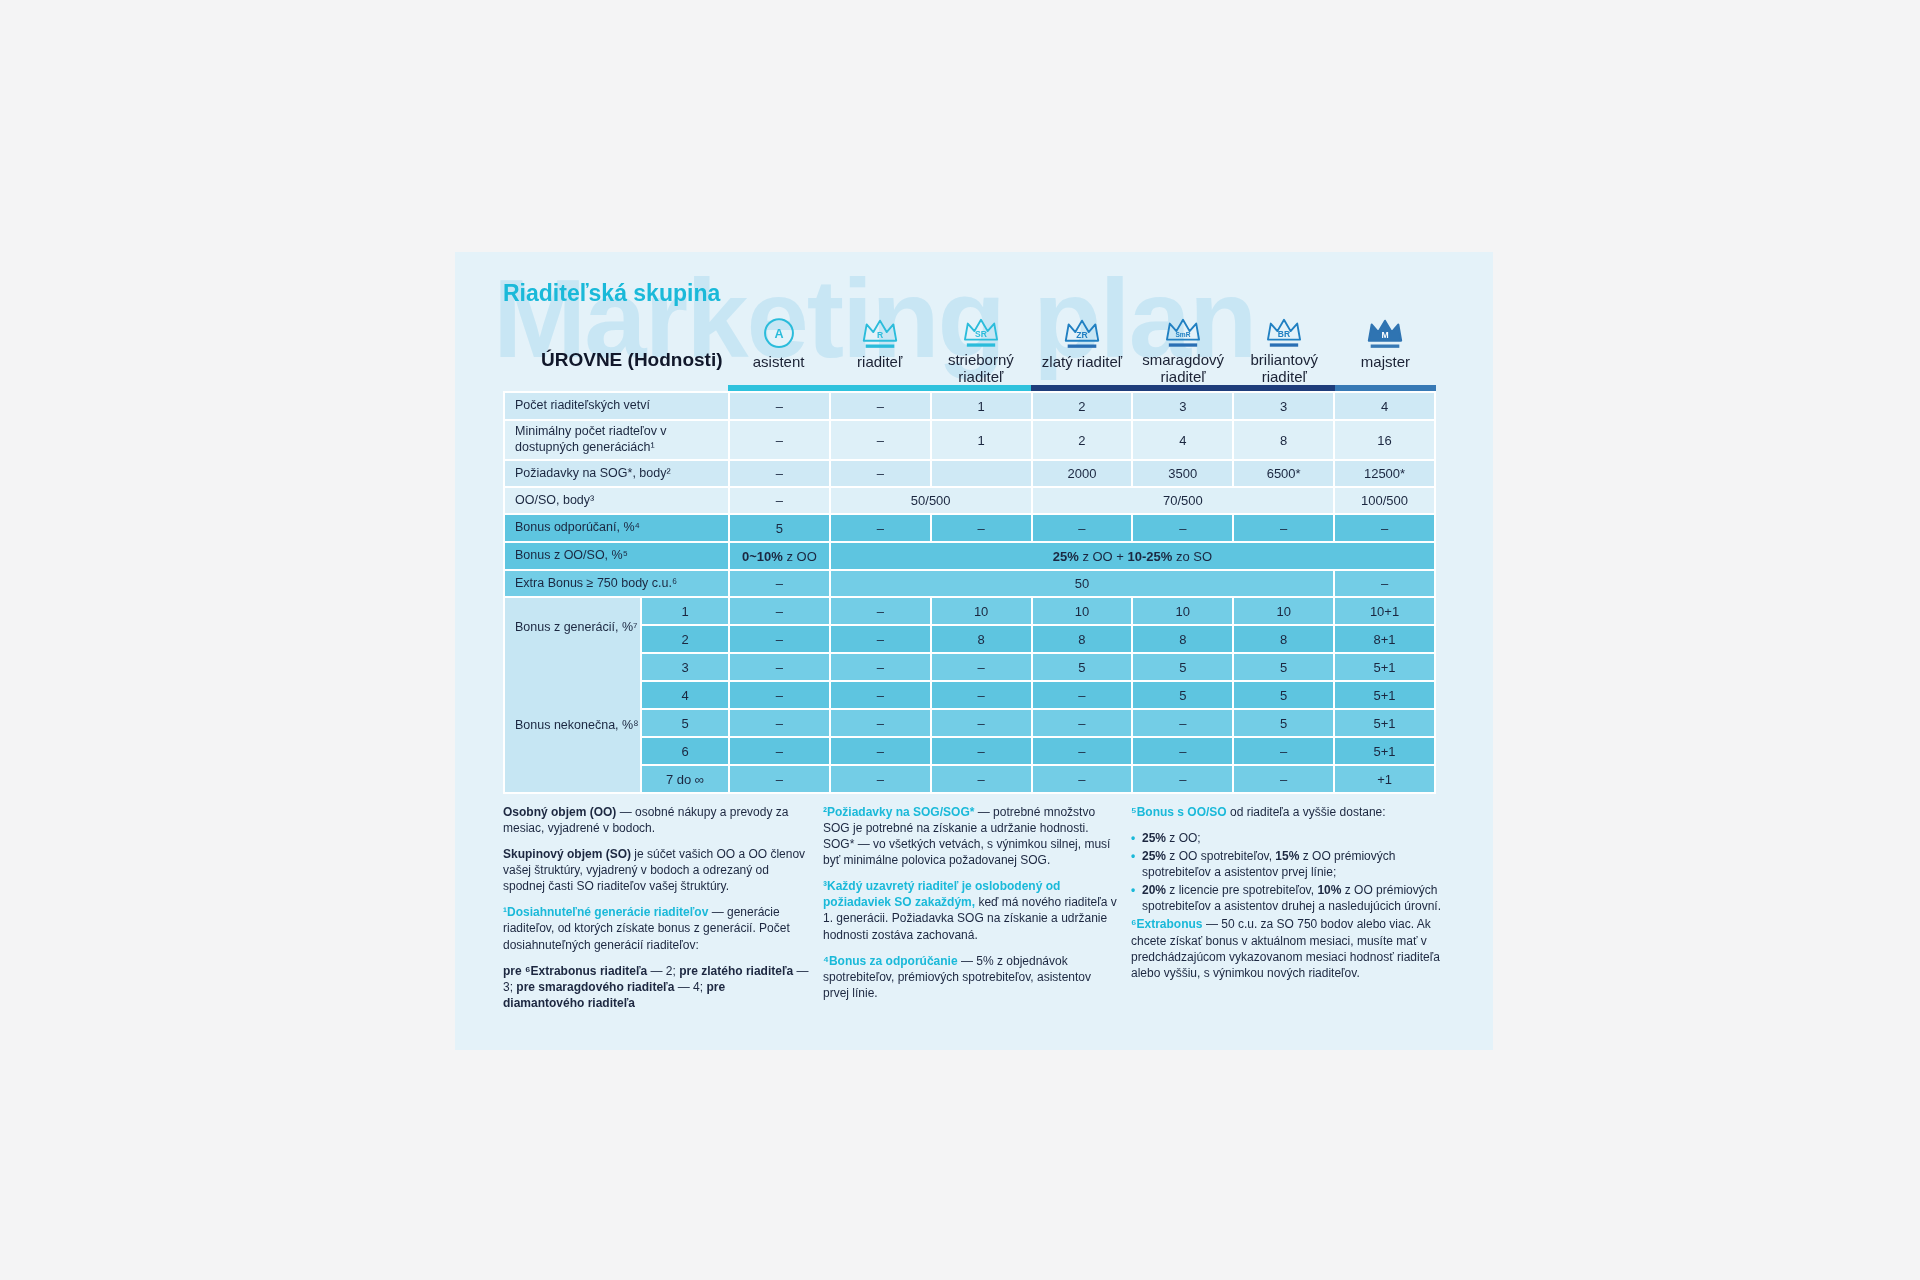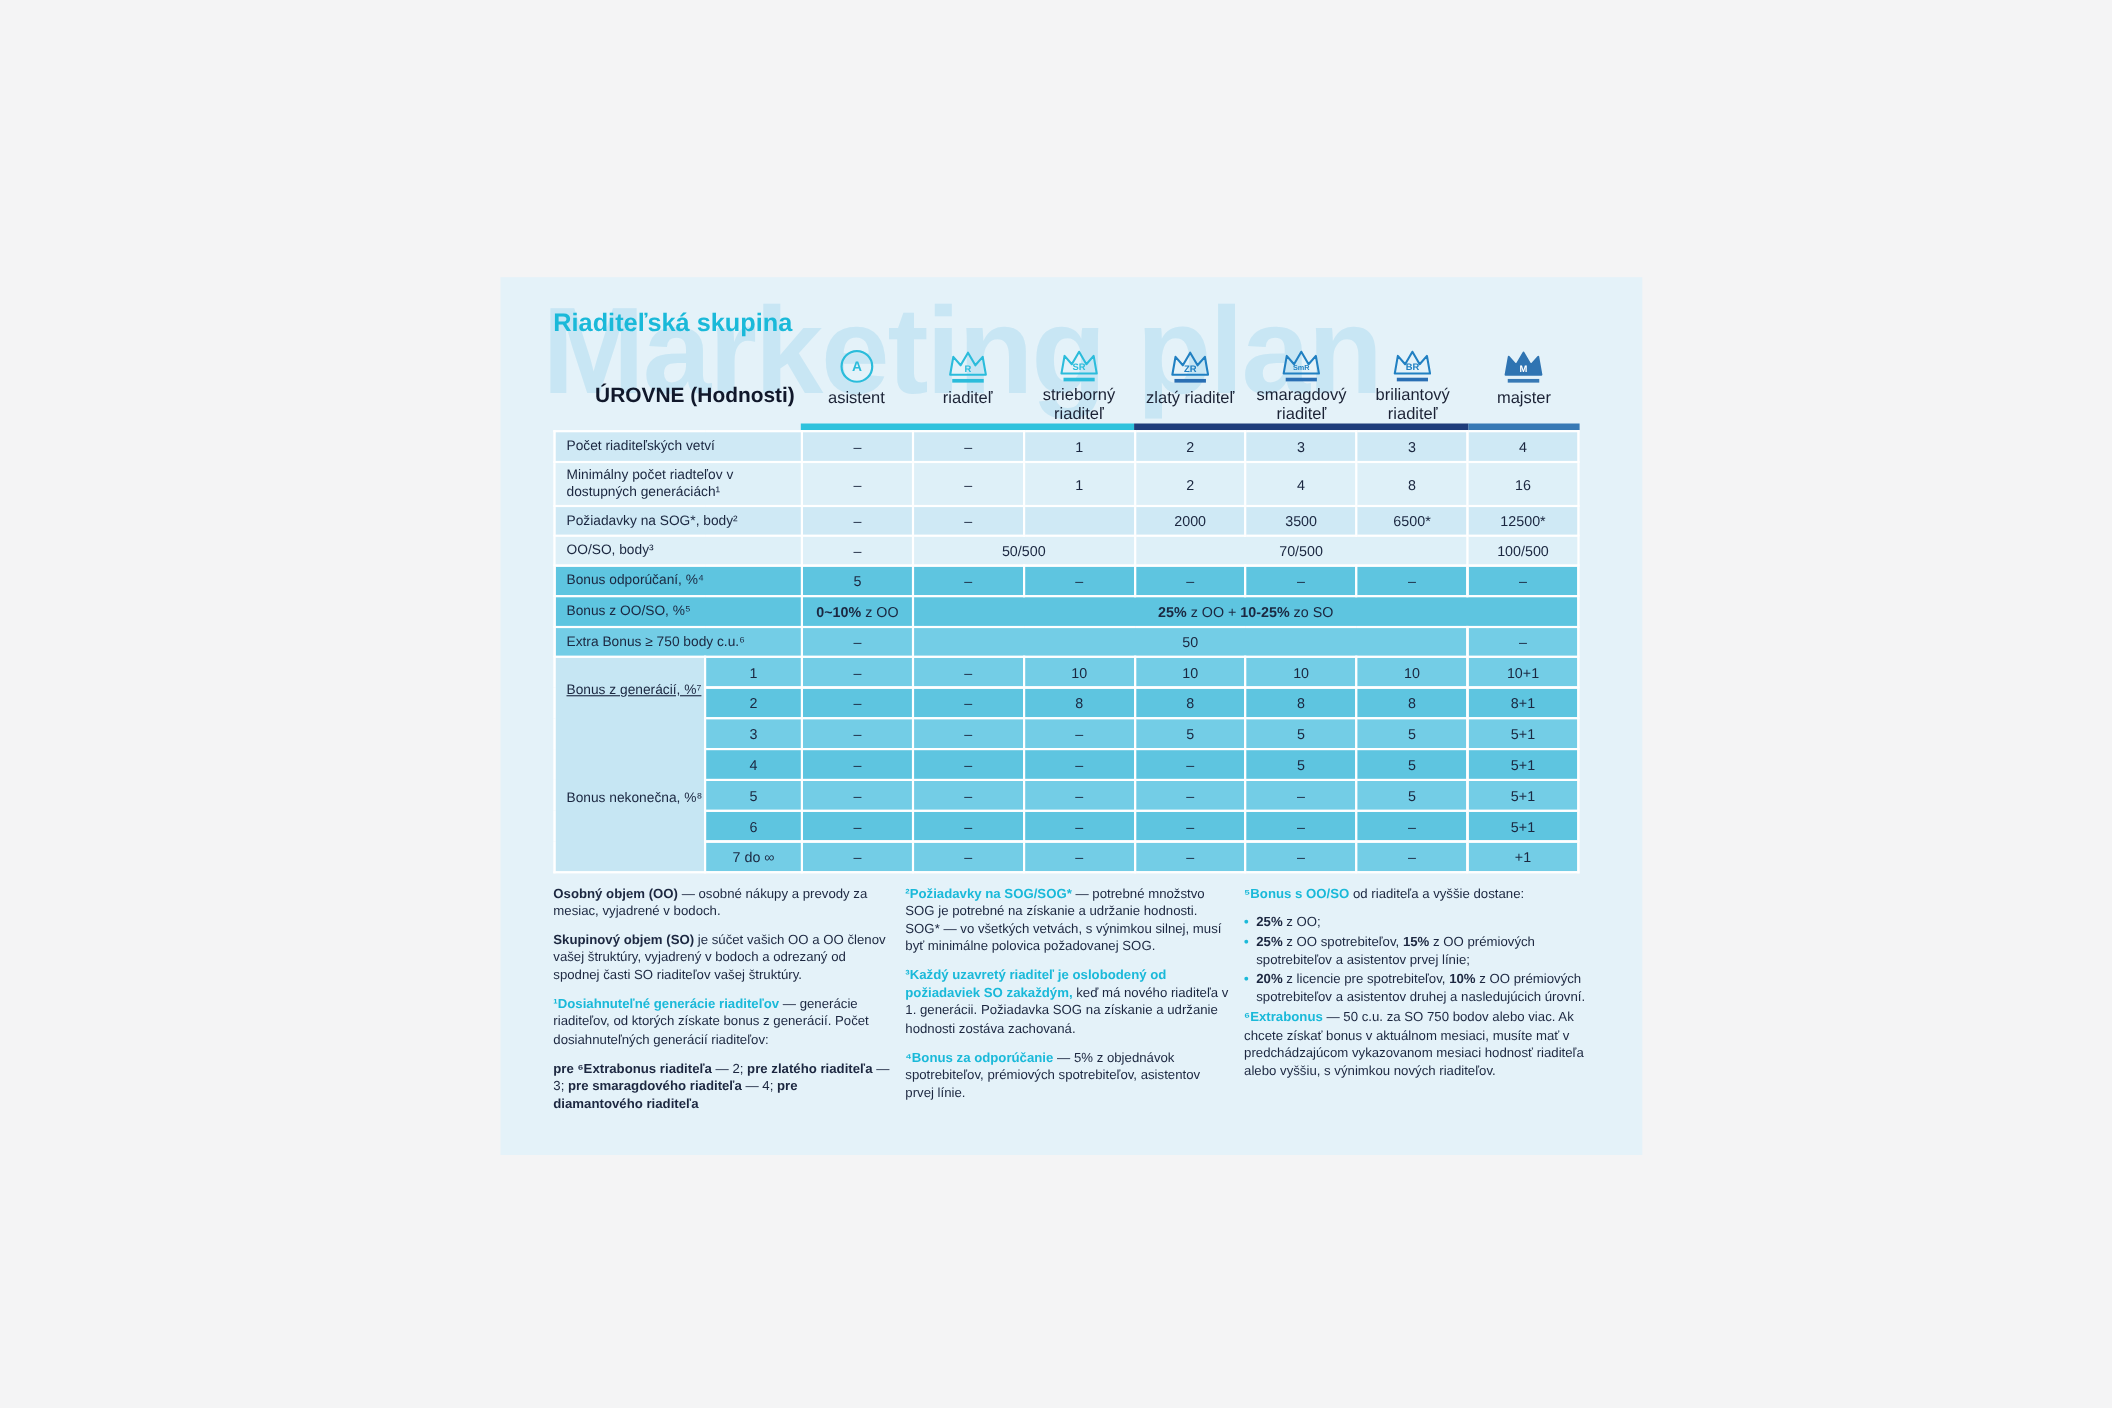--- a/index.html
+++ b/index.html
@@ -25,21 +25,21 @@
   .plan-table td { border:2px solid #fff; overflow:hidden; }
   td.lbl { text-align:left; padding-left:10px; font-size:12.5px; line-height:1.25; }
   td.val { text-align:center; }
   td.gen-num { text-align:center; }
   .sa { background:#cfe9f5; }
   .sb { background:#def0f8; }
   .sc { background:#5ec5e0; }
   .sd { background:#73cde6; }
   td.gen-group { background:#c6e6f3; position:relative; font-size:12.5px; }
   .gen-group-label { position:absolute; left:10px; line-height:1.2; }
-  .gen-group-label.g0 { top:22px;text-decoration:underline; }
+  .gen-group-label.g0 { top:22px; }
   .gen-group-label.g1 { top:120px; }
   .b { font-weight:bold; }
   .cy { color:#1ab9d9; }
   .footnotes { position:absolute; left:48px; top:552px; width:940px; display:flex; gap:14px; font-size:12px; line-height:1.34; color:#1c2740; }
   .fn-col-1 { width:306px; flex:none; }
   .fn-col-2 { width:294px; flex:none; }
   .fn-col-3 { width:320px; flex:none; }
   .fn-p { margin:0 0 10px 0; }
   .fn-bullet { display:flex; margin:0 0 2px 0; }
   .fn-bullet .dot { color:#1ab9d9; font-weight:bold; width:11px; flex:none; }

